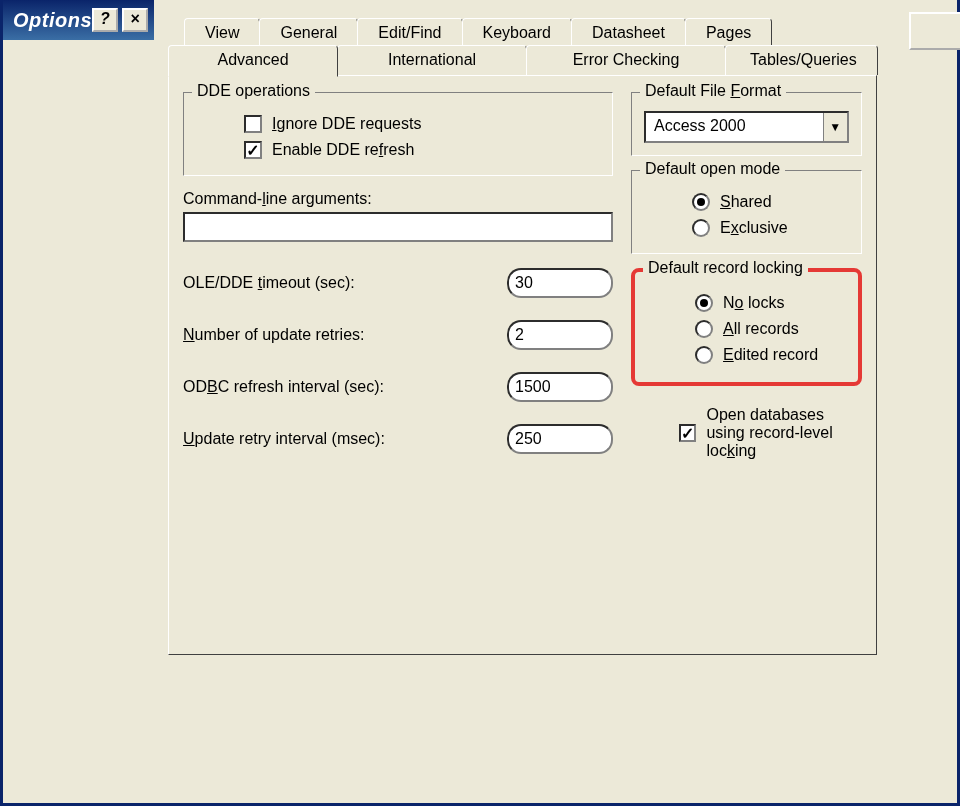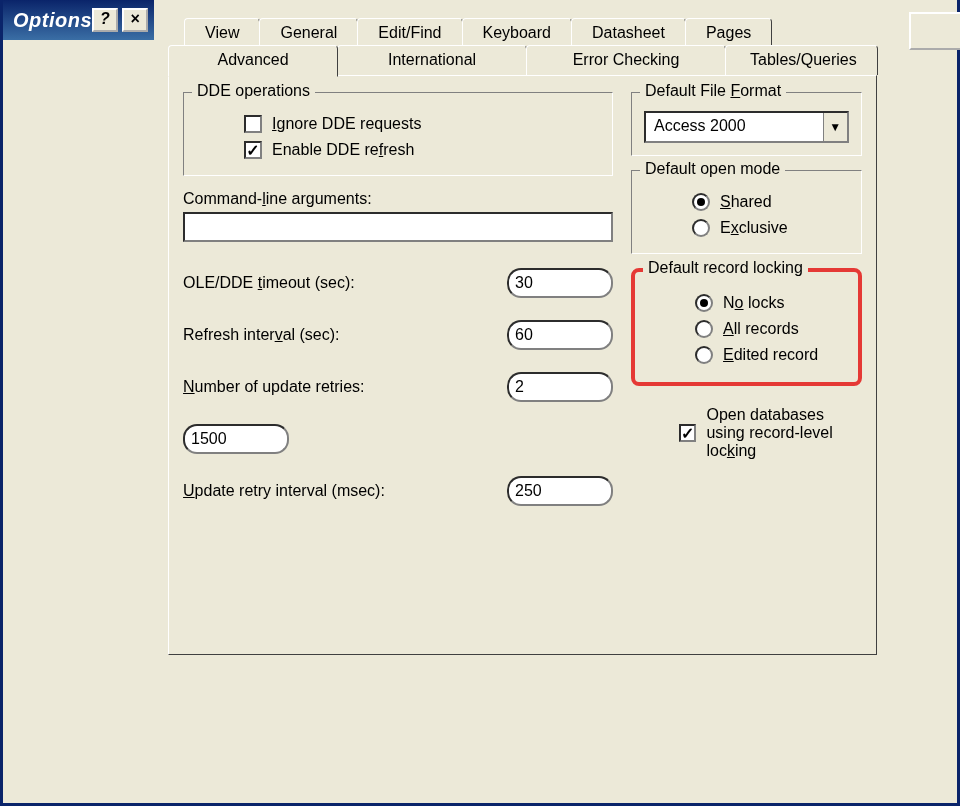--- a/index.html
+++ b/index.html
@@ -271,28 +271,25 @@
         <div class="fieldlabel">Command-<span class="underline-char">l</span>ine arguments:</div>
         <input class="textinput full" value="" style="">
 
         <div style="height:18px"></div>
 
         <div class="numrow">
           <span class="lbl">OLE/DDE <span class="underline-char">t</span>imeout (sec):</span>
           <input class="numinput" value="30" style="">
         </div>
         <div class="numrow">
-          <span class="lbl">Refresh inter<span class="underline-char">v</span>al (sec):</span>
-          <input class="numinput" value="60" style="">
-        </div>
-        <div class="numrow">
           <span class="lbl"><span class="underline-char">N</span>umber of update retries:</span>
           <input class="numinput" value="2" style="">
         </div>
         <div class="numrow">
+          <span class="lbl">OD<span class="underline-char">B</span>C refresh interval (sec):</span>
           <input class="numinput" value="1500" style="">
         </div>
         <div class="numrow">
           <span class="lbl"><span class="underline-char">U</span>pdate retry interval (msec):</span>
           <input class="numinput" value="250" style="">
         </div>
       </div>
 
       <div class="col right">
         <div class="group">

